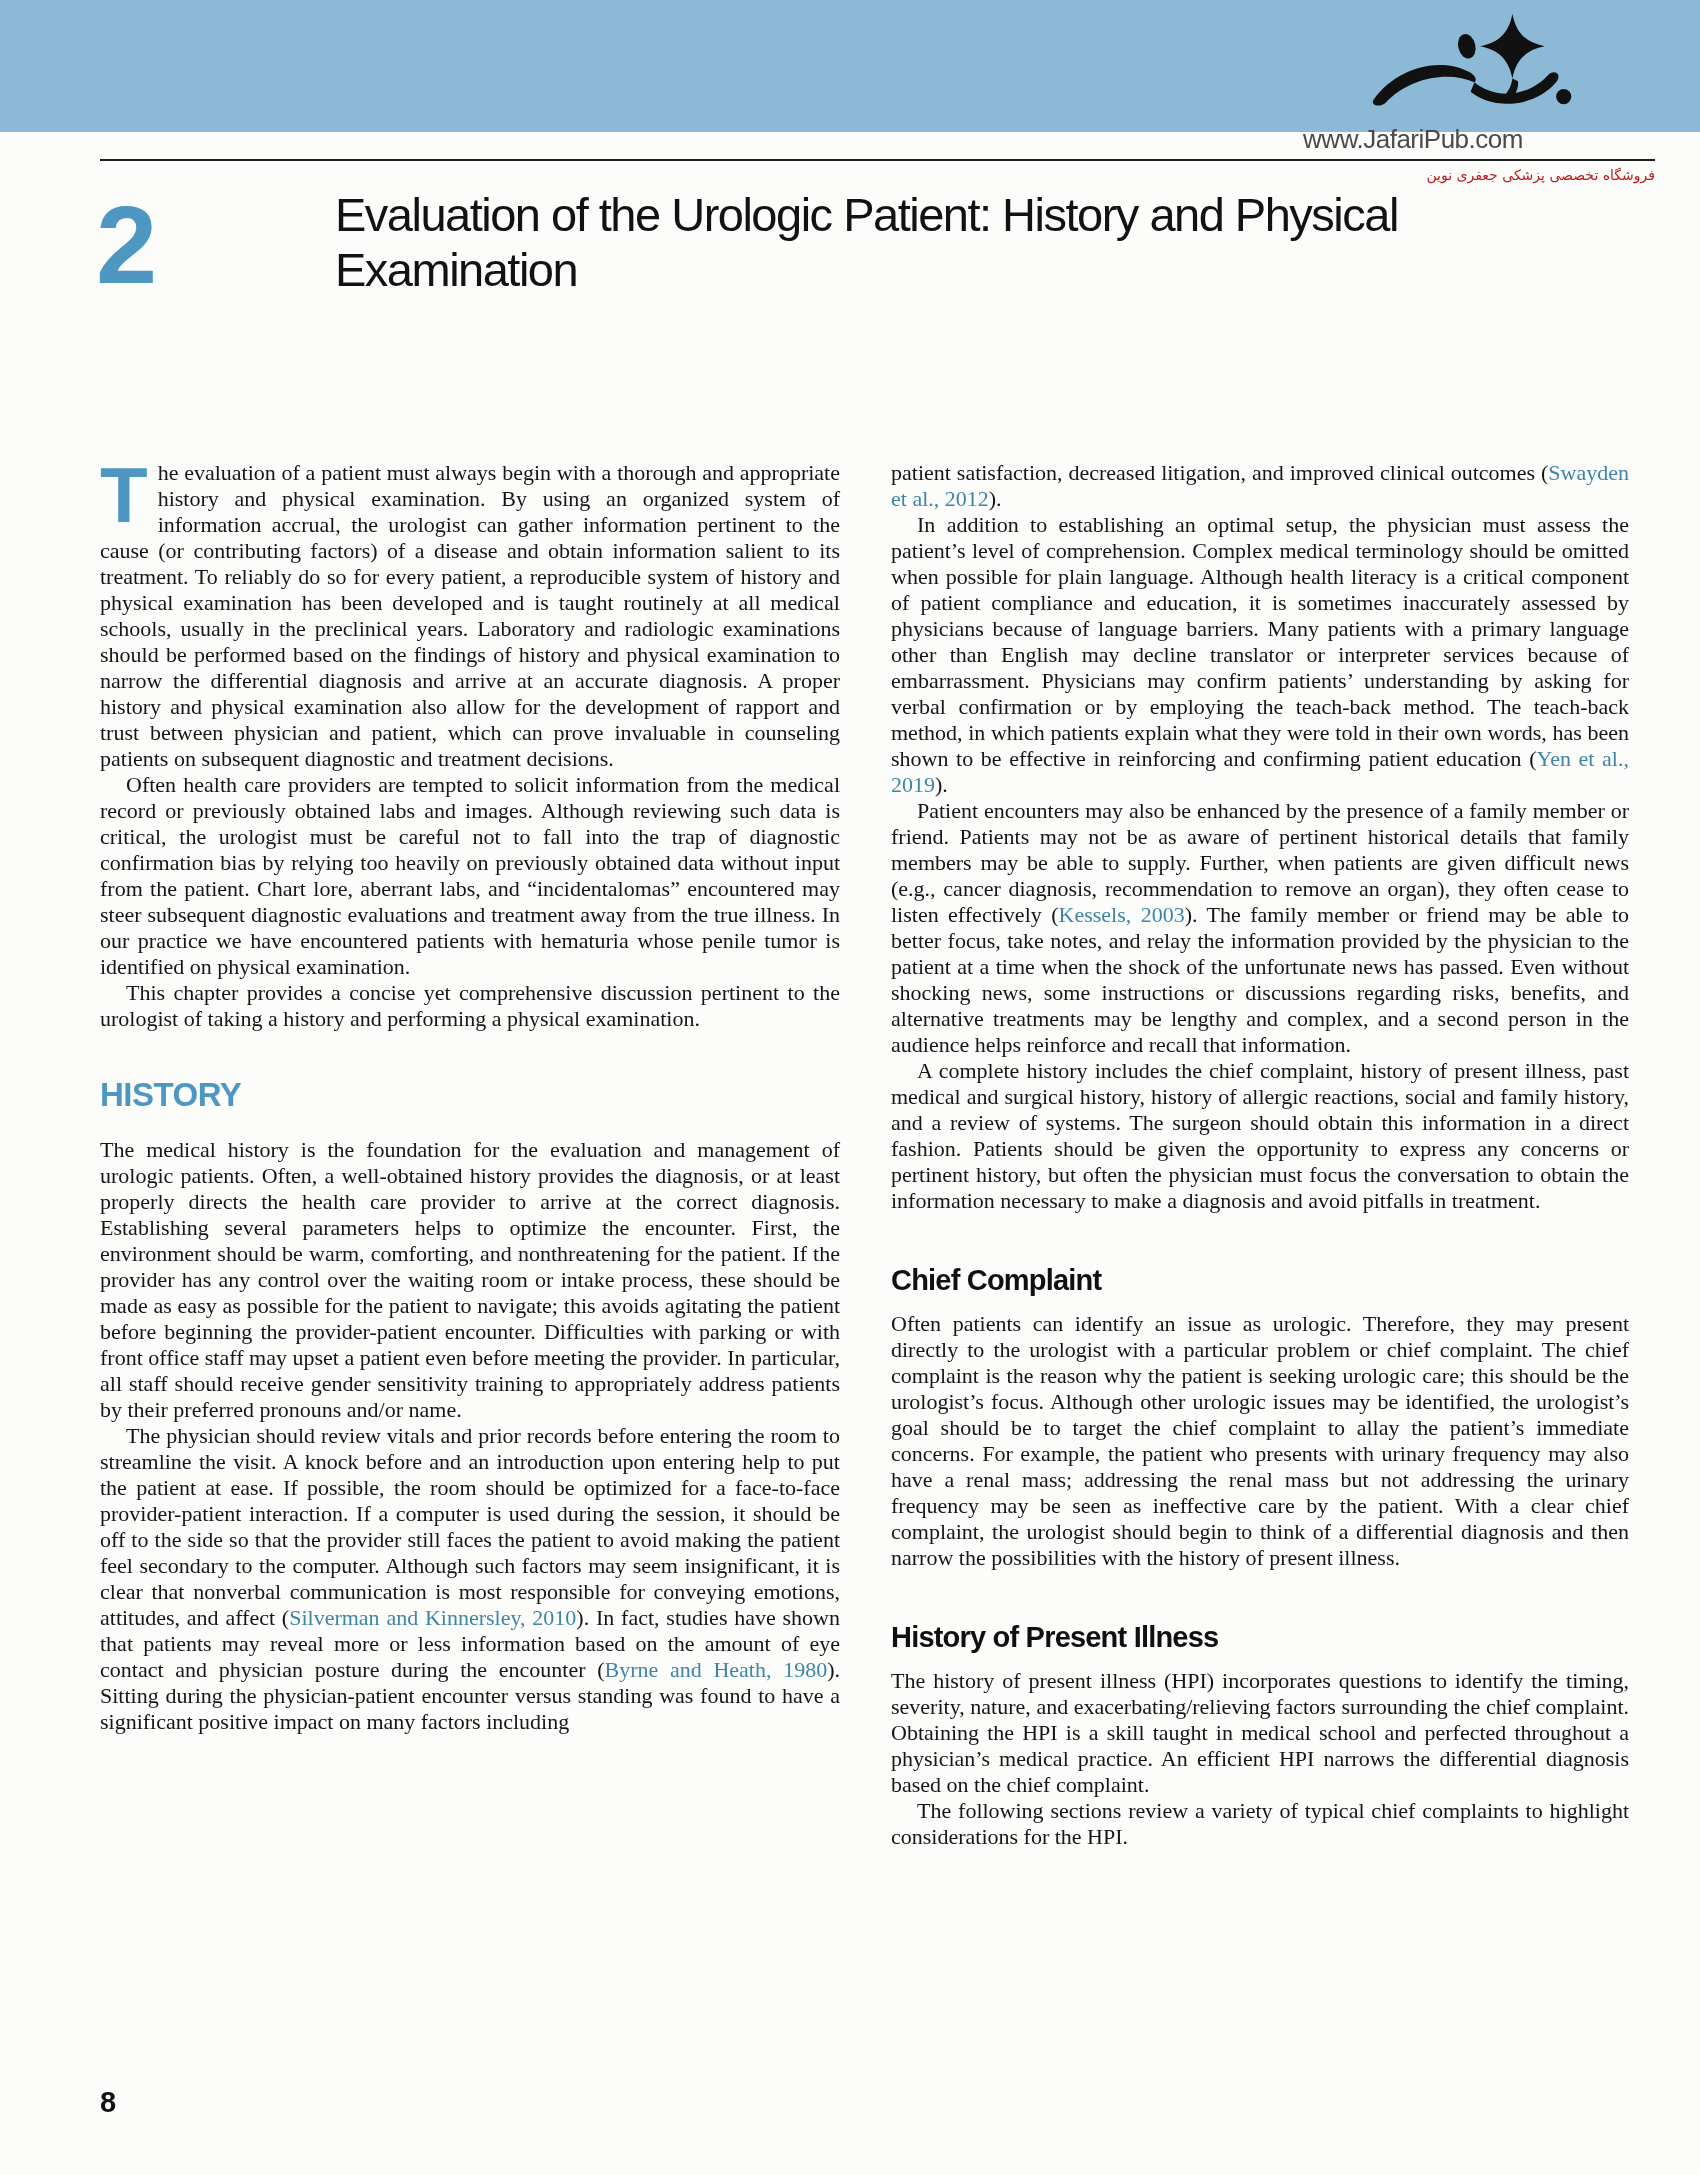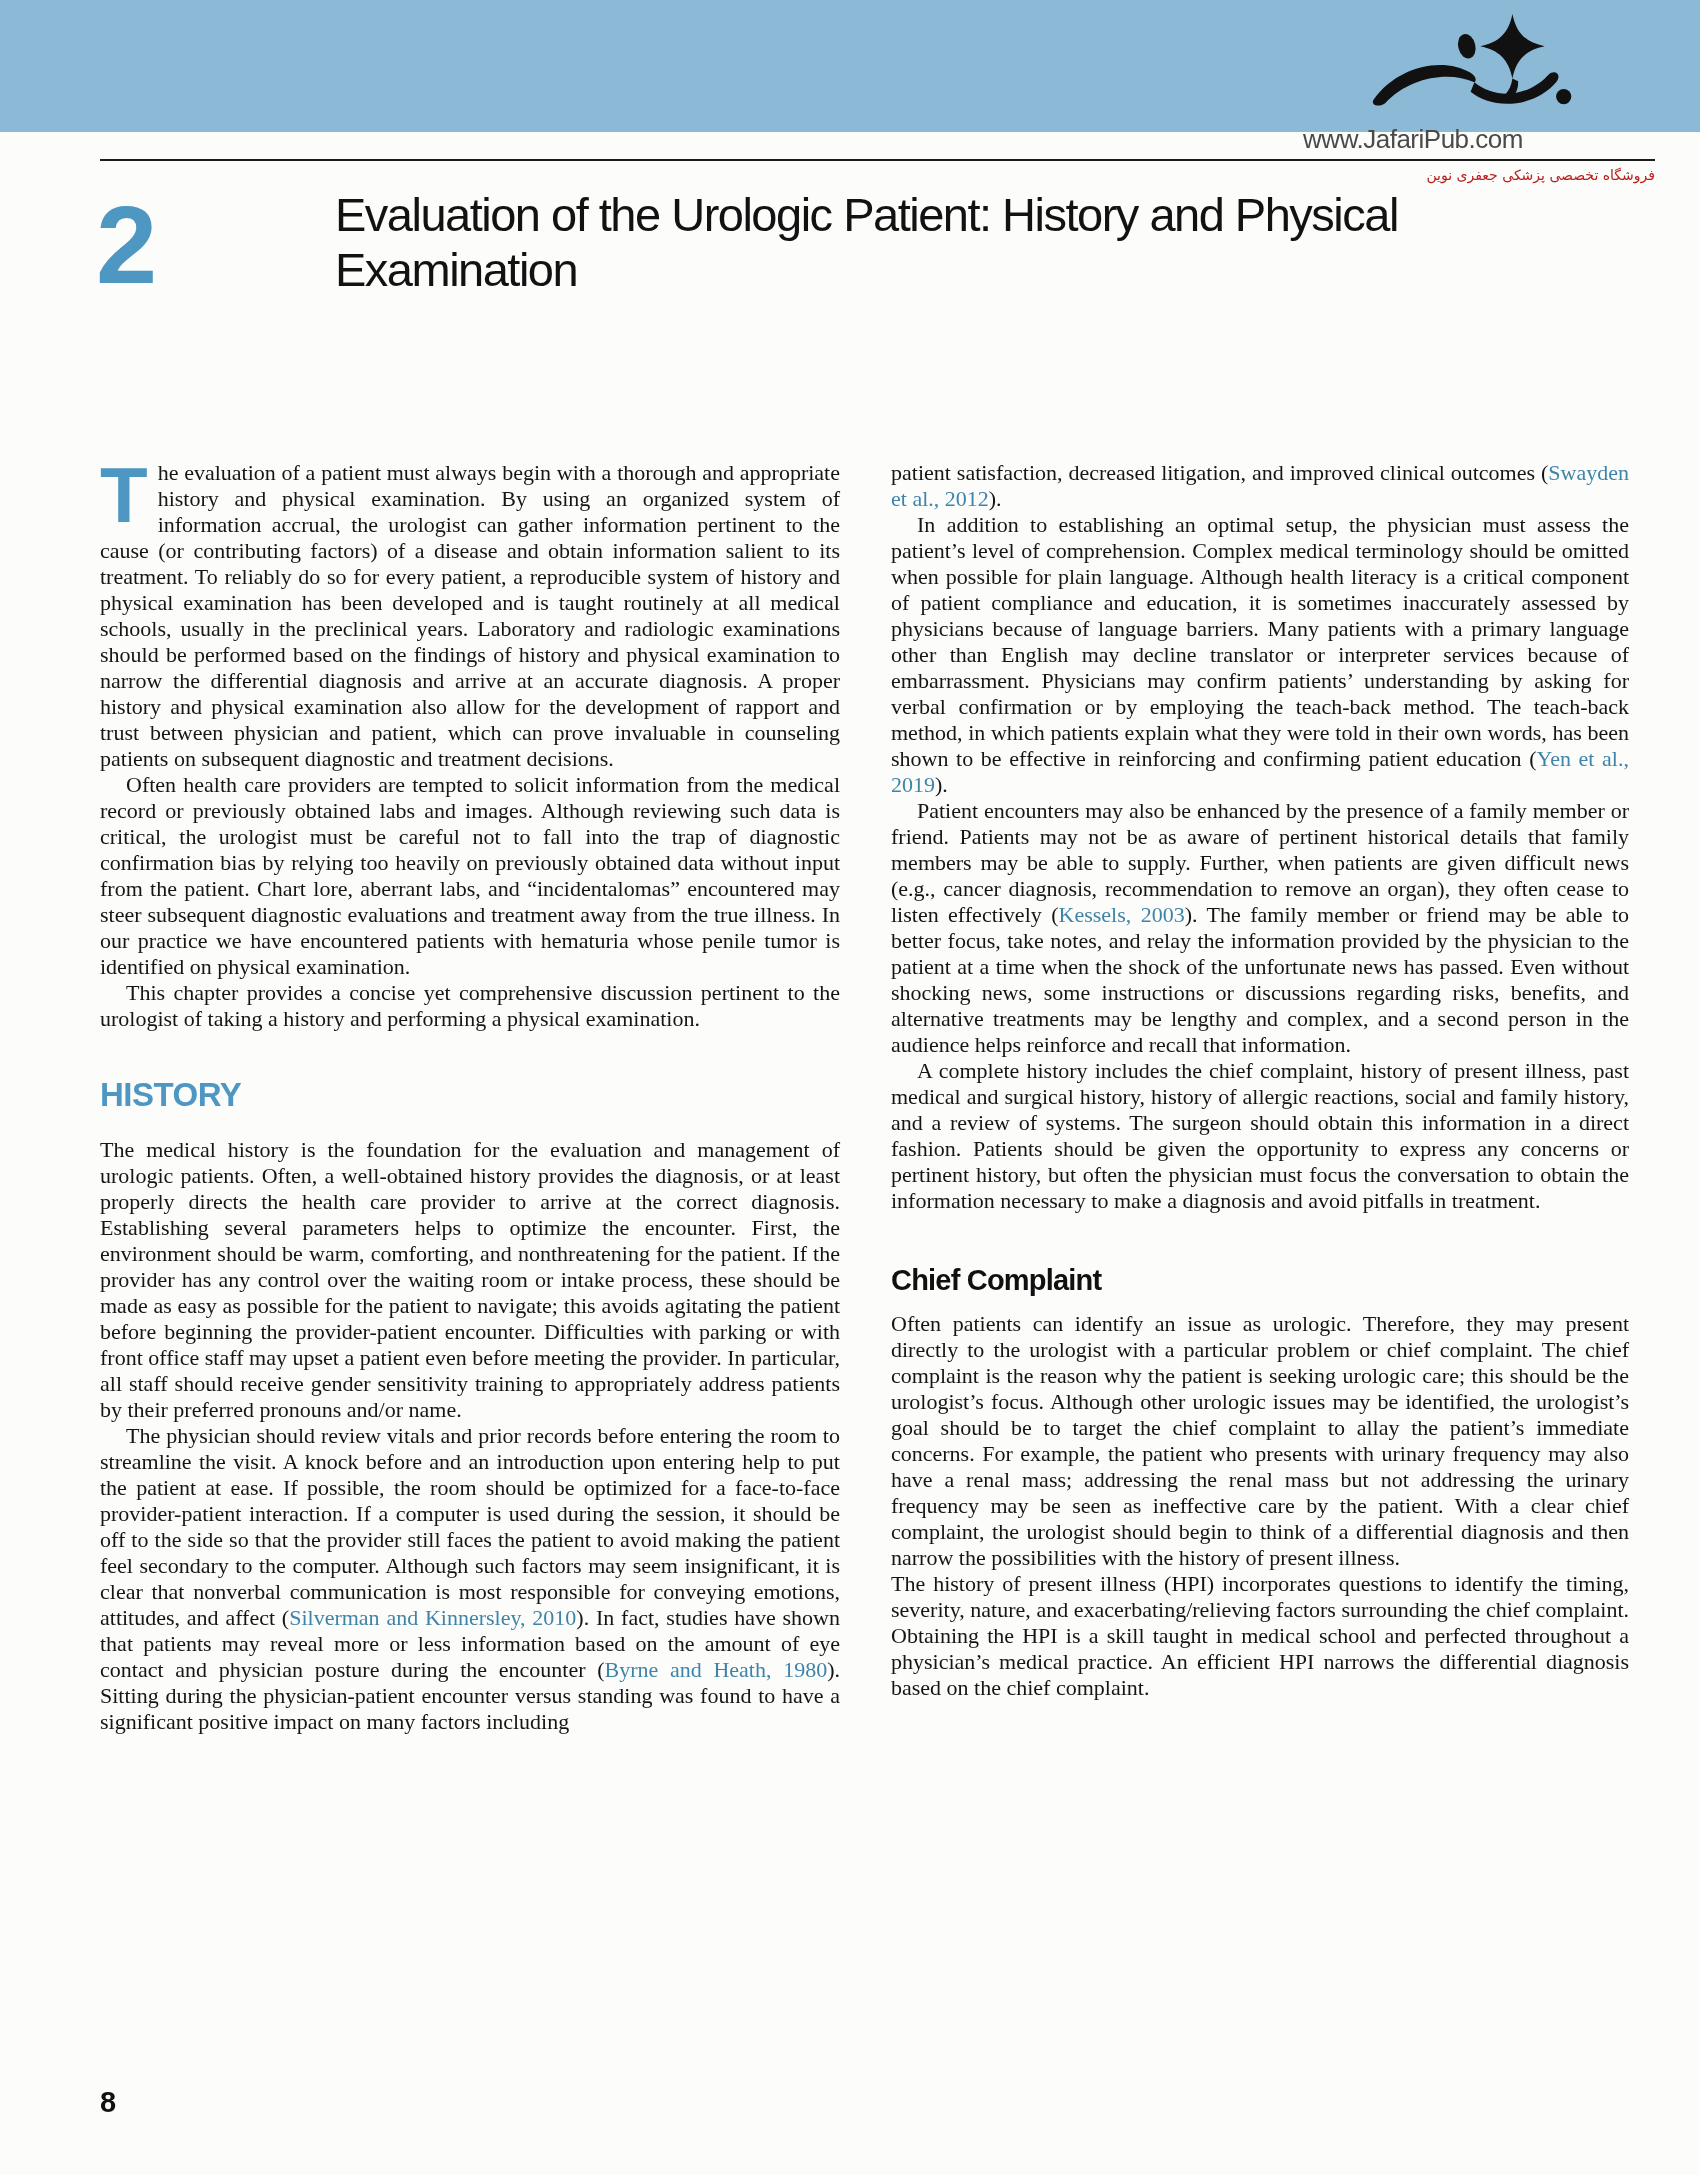--- a/index.html
+++ b/index.html
@@ -91,17 +91,19 @@
     <p class="bp indent"><span>The physician should review vitals and prior records before entering the room to streamline the visit. A knock before and an introduction upon entering help to put the patient at ease. If possible, the room should be optimized for a face-to-face provider-patient interaction. If a computer is used during the session, it should be off to the side so that the provider still faces the patient to avoid making the patient feel secondary to the computer. Although such factors may seem insignificant, it is clear that nonverbal communication is most responsible for conveying emotions, attitudes, and affect (</span><span class="cite">Silverman and Kinnersley, 2010</span><span>). In fact, studies have shown that patients may reveal more or less information based on the amount of eye contact and physician posture during the encounter (</span><span class="cite">Byrne and Heath, 1980</span><span>). Sitting during the physician-patient encounter versus standing was found to have a significant positive impact on many factors including</span></p>
   </div>
 
   <div class="col col-right">
     <p class="bp"><span>patient satisfaction, decreased litigation, and improved clinical outcomes (</span><span class="cite">Swayden et al., 2012</span><span>).</span></p>
     <p class="bp indent"><span>In addition to establishing an optimal setup, the physician must assess the patient’s level of comprehension. Complex medical terminology should be omitted when possible for plain language. Although health literacy is a critical component of patient compliance and education, it is sometimes inaccurately assessed by physicians because of language barriers. Many patients with a primary language other than English may decline translator or interpreter services because of embarrassment. Physicians may confirm patients’ understanding by asking for verbal confirmation or by employing the teach-back method. The teach-back method, in which patients explain what they were told in their own words, has been shown to be effective in reinforcing and confirming patient education (</span><span class="cite">Yen et al., 2019</span><span>).</span></p>
     <p class="bp indent"><span>Patient encounters may also be enhanced by the presence of a family member or friend. Patients may not be as aware of pertinent historical details that family members may be able to supply. Further, when patients are given difficult news (e.g., cancer diagnosis, recommendation to remove an organ), they often cease to listen effectively (</span><span class="cite">Kessels, 2003</span><span>). The family member or friend may be able to better focus, take notes, and relay the information provided by the physician to the patient at a time when the shock of the unfortunate news has passed. Even without shocking news, some instructions or discussions regarding risks, benefits, and alternative treatments may be lengthy and complex, and a second person in the audience helps reinforce and recall that information.</span></p>
     <p class="bp indent"><span>A complete history includes the chief complaint, history of present illness, past medical and surgical history, history of allergic reactions, social and family history, and a review of systems. The surgeon should obtain this information in a direct fashion. Patients should be given the opportunity to express any concerns or pertinent history, but often the physician must focus the conversation to obtain the information necessary to make a diagnosis and avoid pitfalls in treatment.</span></p>
     <h3 class="sub-heading">Chief Complaint</h3>
     <p class="bp"><span>Often patients can identify an issue as urologic. Therefore, they may present directly to the urologist with a particular problem or chief complaint. The chief complaint is the reason why the patient is seeking urologic care; this should be the urologist’s focus. Although other urologic issues may be identified, the urologist’s goal should be to target the chief complaint to allay the patient’s immediate concerns. For example, the patient who presents with urinary frequency may also have a renal mass; addressing the renal mass but not addressing the urinary frequency may be seen as ineffective care by the patient. With a clear chief complaint, the urologist should begin to think of a differential diagnosis and then narrow the possibilities with the history of present illness.</span></p>
+    <h3 class="sub-heading">History of Present Illness</h3>
     <p class="bp"><span>The history of present illness (HPI) incorporates questions to identify the timing, severity, nature, and exacerbating/relieving factors surrounding the chief complaint. Obtaining the HPI is a skill taught in medical school and perfected throughout a physician’s medical practice. An efficient HPI narrows the differential diagnosis based on the chief complaint.</span></p>
+    <p class="bp indent"><span>The following sections review a variety of typical chief complaints to highlight considerations for the HPI.</span></p>
   </div>
 
   <div class="page-num">8</div>
 </div>
 
 </body></html>

